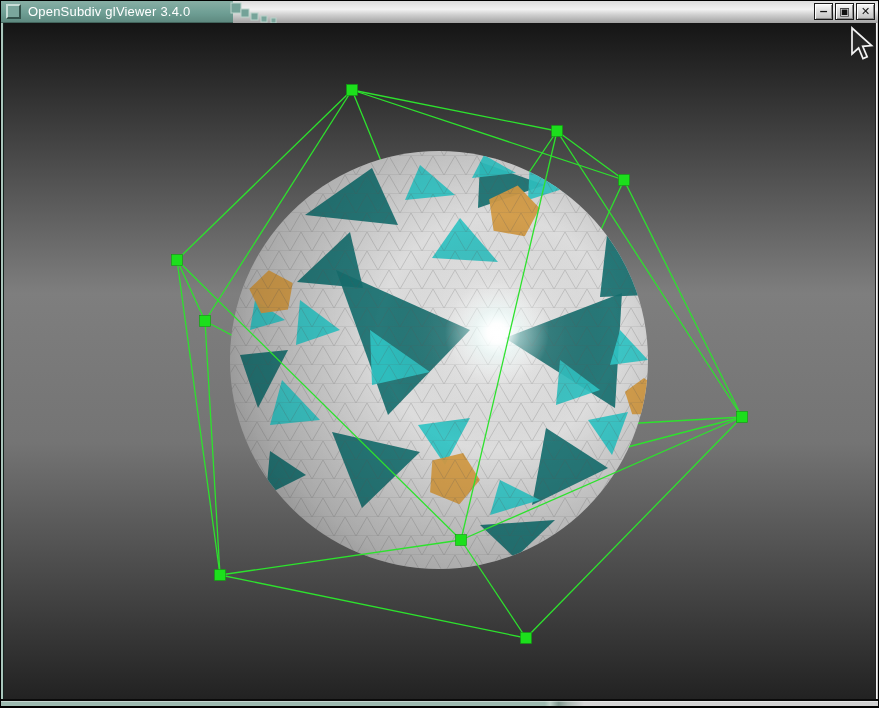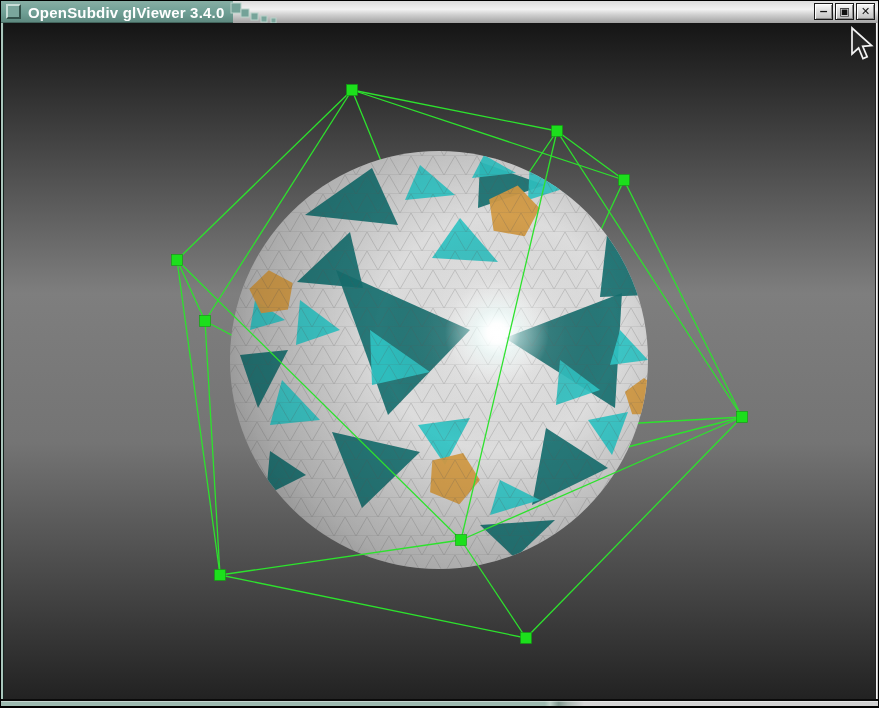--- a/index.html
+++ b/index.html
@@ -4,21 +4,21 @@
 <style>
   html,body{margin:0;padding:0;background:#444;font-family:"Liberation Sans",sans-serif;}
   .window{position:relative;width:879px;height:708px;background:#000;overflow:hidden;}
 
   
   .titlebar{position:absolute;left:1px;top:1px;right:1px;height:22px;
     background:linear-gradient(180deg,#dcdcdc 0%,#f2f2f2 38%,#d0d0d0 62%,#a2a2a2 100%);}
   .titlebar-teal{position:absolute;left:0;top:0;width:232px;height:22px;
     background:linear-gradient(180deg,#87aea4 0%,#6e9e94 55%,#5d887e 100%);
     box-shadow:inset 0 -1px 0 #43655d;}
-  .title-text{position:absolute;left:27px;top:3px;font-size:15px;font-weight:bold;color:#ffffff;
+  .title-text{position:absolute;left:27px;top:3px;font-size:13px;font-weight:normal;color:#ffffff;
     letter-spacing:.2px;white-space:nowrap;}
   .menu-btn{position:absolute;left:5px;top:3px;width:15px;height:15px;background:#7aa69c;
     border-top:2px solid #c9ded8;border-left:2px solid #c9ded8;
     border-bottom:2px solid #33524b;border-right:2px solid #33524b;box-sizing:border-box;}
   .steps-svg{position:absolute;left:228px;top:0;}
   .win-buttons{position:absolute;right:3px;top:2px;display:flex;gap:2px;}
   .win-btn{width:19px;height:17px;box-sizing:border-box;border:1px solid #1a1a1a;
     background:linear-gradient(180deg,#fafafa,#bfbfbf);
     box-shadow:inset 1px 1px 0 #ffffff, inset -1px -1px 0 #8a8a8a;
     color:#111;font-size:11px;font-weight:bold;line-height:15px;text-align:center;

